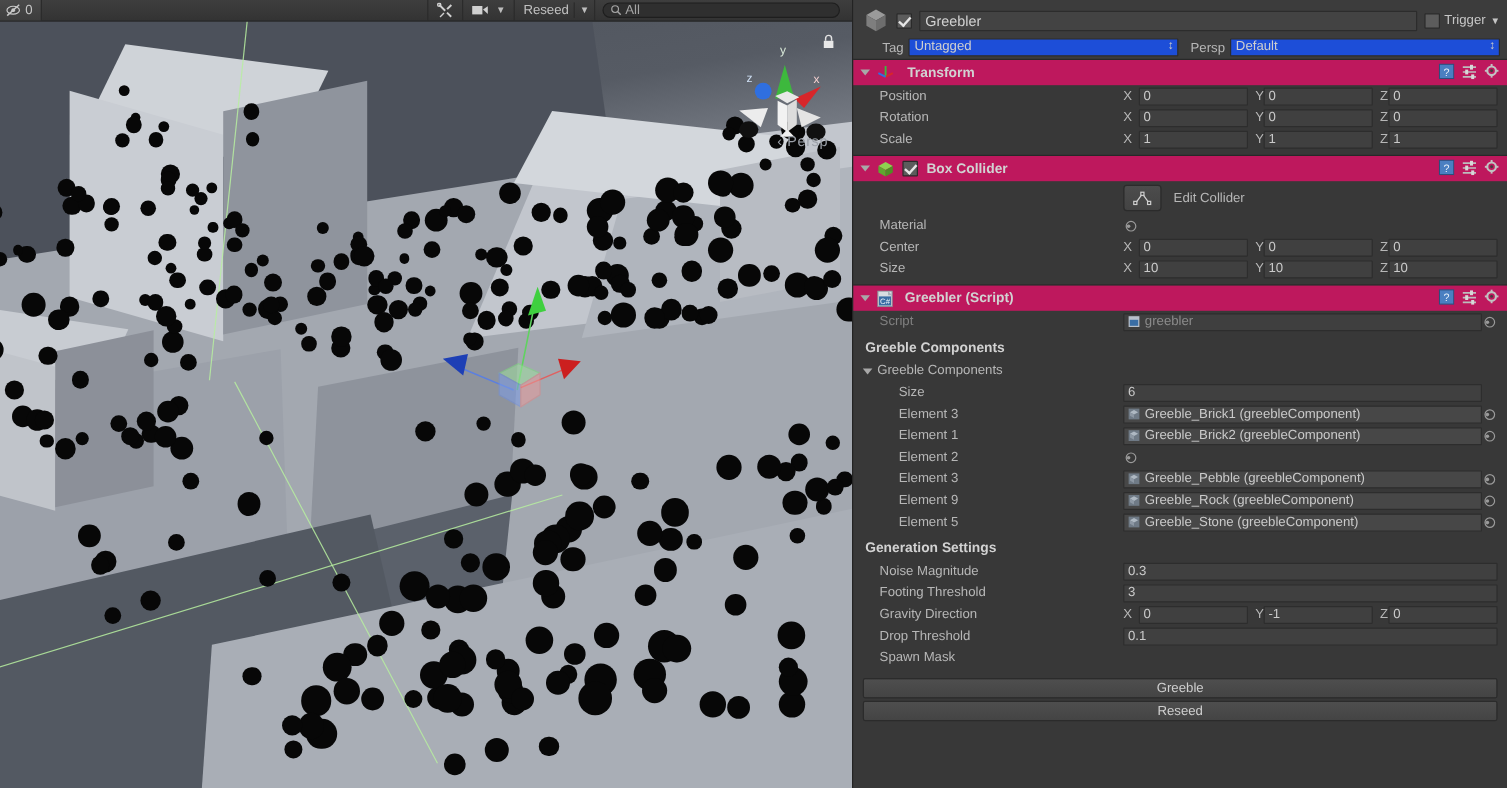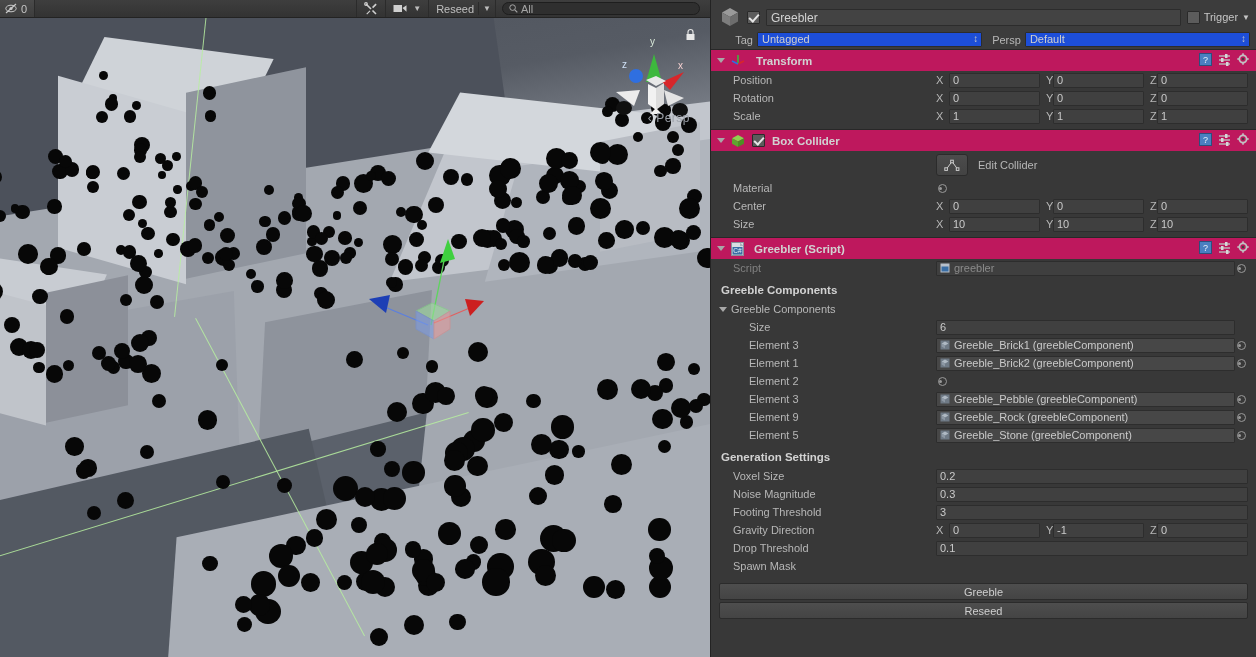--- a/index.html
+++ b/index.html
@@ -1126,24 +1126,20 @@
             </svg>
             <span>Greeble_Stone (greebleComponent)</span>
           </div>
           <div class="picker picker-dot"></div>
         </div>
       </div>
 
     <div class="section-title">Generation Settings</div>
 
     <div class="row">
-      <span class="row-label">Voxel Size</span>
-      <div class="field">0.2</div>
-    </div>
-    <div class="row">
       <span class="row-label">Noise Magnitude</span>
       <div class="field">0.3</div>
     </div>
     <div class="row">
       <span class="row-label">Footing Threshold</span>
       <div class="field">3</div>
     </div>
 
     <div id="gravity-row-holder">
         <div class="row">

